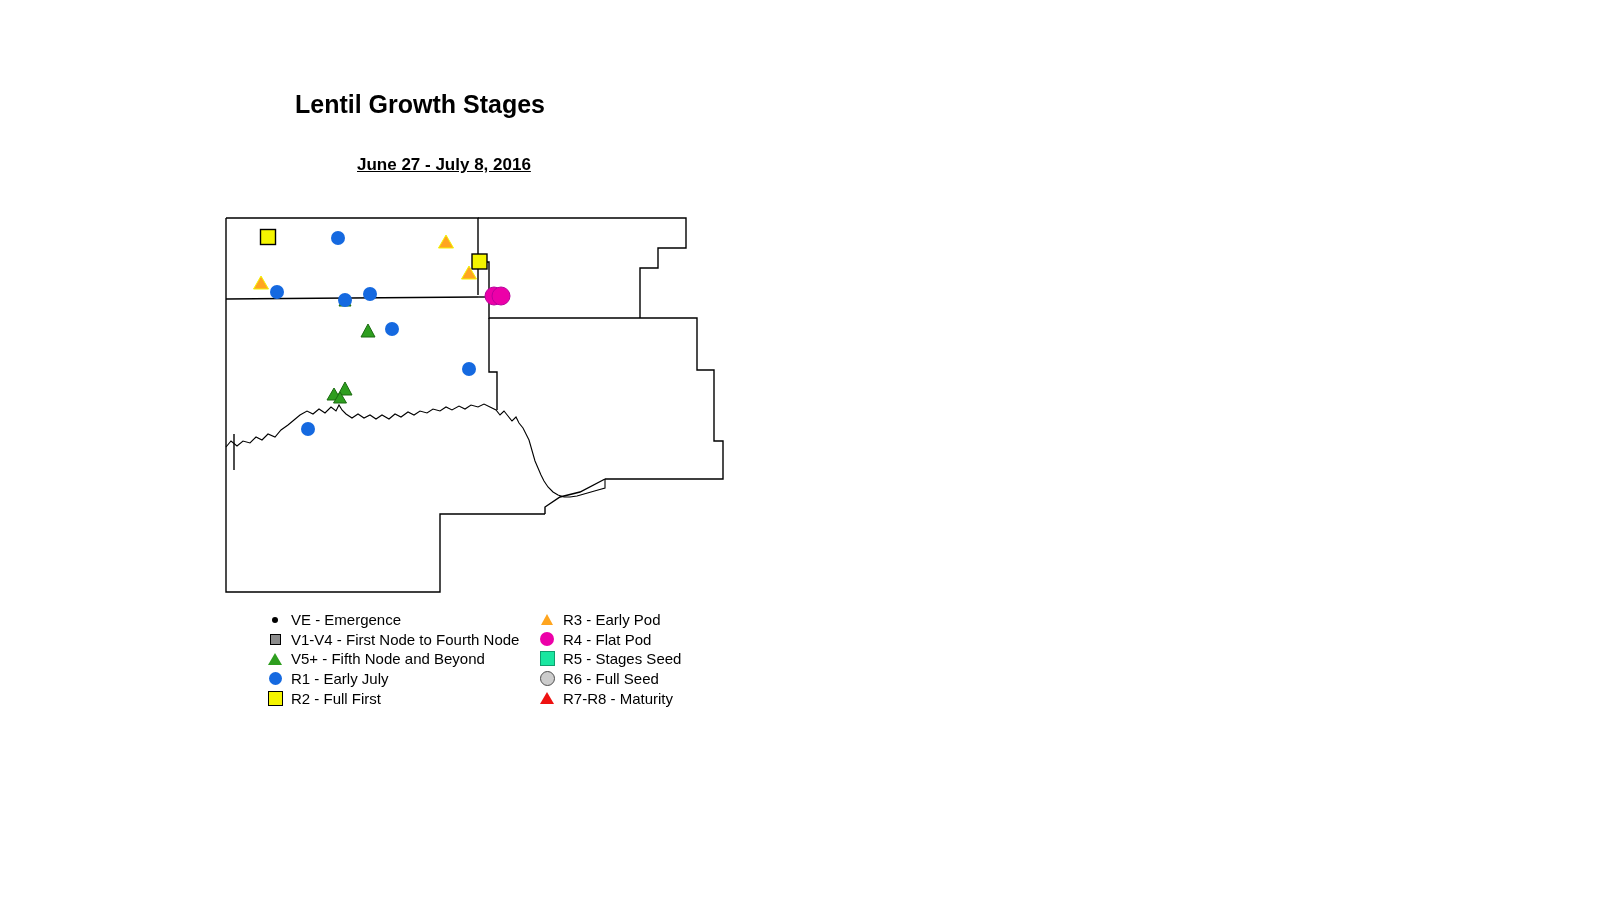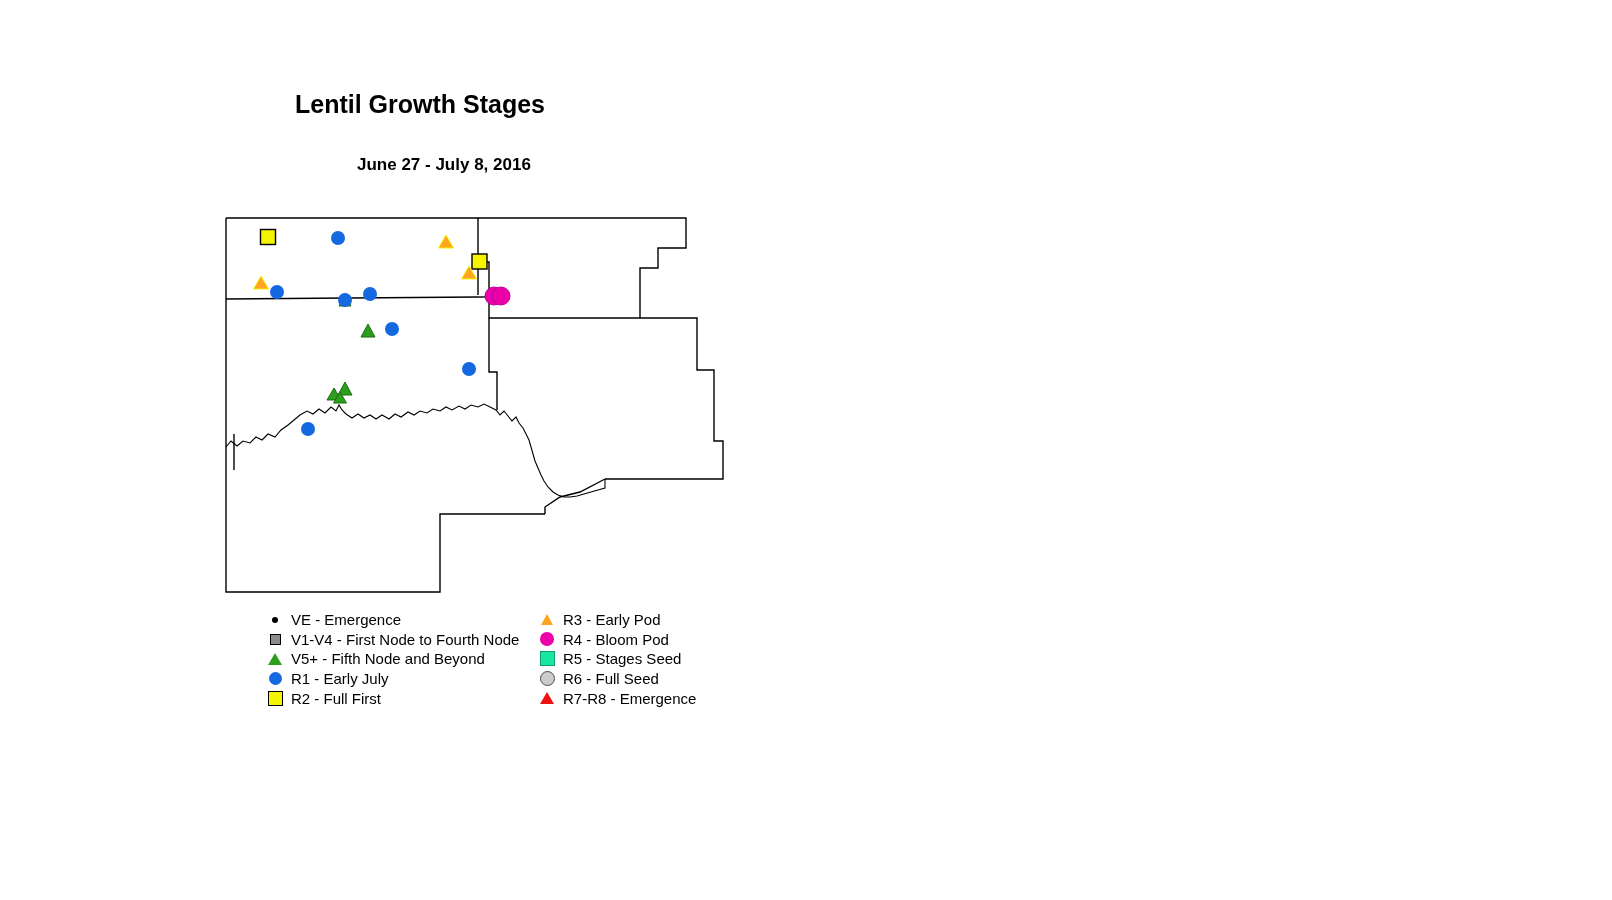--- a/index.html
+++ b/index.html
@@ -26,20 +26,21 @@
     white-space: nowrap;
   }
   .subtitle {
     position: absolute;
     left: 357px;
     top: 155px;
     font-size: 17px;
     font-weight: bold;
     color: #000000;
     white-space: nowrap;
+    text-decoration: underline;
   }
 
   .map-area {
     position: absolute;
     left: 0;
     top: 0;
     width: 1612px;
     height: 900px;
     pointer-events: none;
   }
@@ -236,35 +237,35 @@
     <div class="legend-row">
       <span class="legend-swatch">
           <span class="sw-tri-sm" style="border-bottom-color:#ffa51f"></span>
         </span>
       <span class="legend-label">R3 - Early Pod</span>
     </div>
     <div class="legend-row">
       <span class="legend-swatch">
           <span class="sw-circle" style="background:#ec00a8;width:14px;height:14px"></span>
         </span>
-      <span class="legend-label">R4 - Bloom Pod</span>
+      <span class="legend-label">R4 - Flat Pod</span>
     </div>
     <div class="legend-row">
       <span class="legend-swatch">
           <span class="sw-square-lg" style="background:#19e6a0;border-color:#0f9e6e"></span>
         </span>
       <span class="legend-label">R5 - Stages Seed</span>
     </div>
     <div class="legend-row">
       <span class="legend-swatch">
           <span class="sw-circle-outline" style="background:#cccccc"></span>
         </span>
       <span class="legend-label">R6 - Full Seed</span>
     </div>
     <div class="legend-row">
       <span class="legend-swatch">
           <span class="sw-tri" style="border-bottom-color:#ee1111"></span>
         </span>
-      <span class="legend-label">R7-R8 - Emergence</span>
+      <span class="legend-label">R7-R8 - Maturity</span>
     </div>
   </div>
 
 </div>
 
 </body></html>

